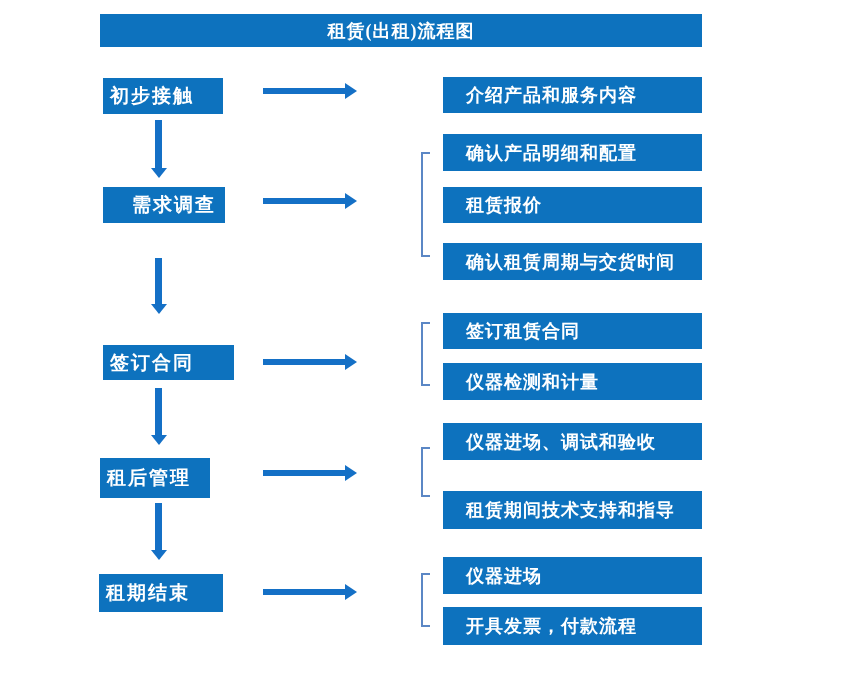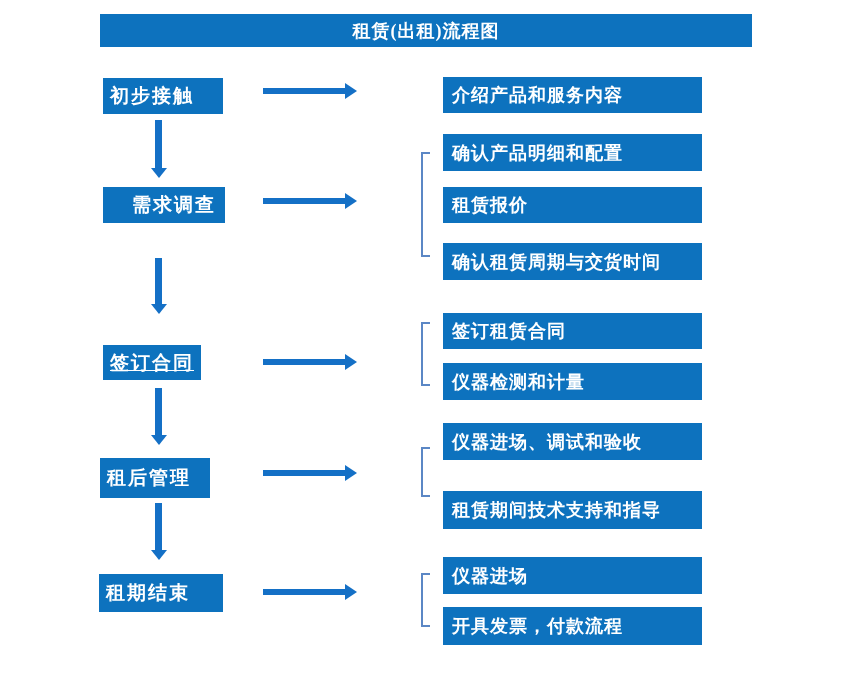--- a/index.html
+++ b/index.html
@@ -20,36 +20,36 @@
   }
   .box {
     position: absolute;
     background: var(--box-blue);
     color: var(--text-white);
     font-weight: bold;
     display: flex;
     align-items: center;
   }
   .title-bar {
-    left: 100px; top: 14px; width: 652px; height: 33px;
+    left: 100px; top: 14px; width: 602px; height: 33px;
     justify-content: center;
     font-size: 18px;
     letter-spacing: 1px;
     text-align: center;
   }
   .step-box {
     font-size: 19px;
     letter-spacing: 2px;
     padding-left: 7px;
   }
   .detail-box {
     left: 443px; width: 259px;
     font-size: 18px;
     letter-spacing: 1px;
-    padding-left: 9px;
+    padding-left: 23px;
   }
   
   .h-arrow {
     position: absolute;
     left: 263px; width: 94px; height: 16px;
   }
   .h-arrow .shaft {
     position: absolute;
     left: 0; right: 11px; top: 5px; height: 6px;
     background: var(--arrow-blue);
@@ -91,21 +91,21 @@
 </style>
 </head>
 <body>
 
 <div class="canvas">
 
   <div class="box title-bar">租赁(出租)流程图</div>
 
   <div class="box step-box" style="left:103px; top:78px; width:120px; height:36px;">初步接触</div>
   <div class="box step-box" style="left:103px; top:187px; width:122px; height:36px;padding-left:29px;">需求调查</div>
-  <div class="box step-box" style="left:103px; top:345px; width:98px; height:35px;text-decoration:underline;">签订合同</div>
+  <div class="box step-box" style="left:103px; top:345px; width:131px; height:35px;">签订合同</div>
   <div class="box step-box" style="left:100px; top:458px; width:110px; height:40px;">租后管理</div>
   <div class="box step-box" style="left:99px; top:574px; width:124px; height:38px;">租期结束</div>
 
   <div class="box detail-box" style="top:77px; height:36px;">介绍产品和服务内容</div>
 
   <div class="box detail-box" style="top:134px; height:37px;">确认产品明细和配置</div>
   <div class="box detail-box" style="top:187px; height:36px;">租赁报价</div>
   <div class="box detail-box" style="top:243px; height:37px;">确认租赁周期与交货时间</div>
 
   <div class="box detail-box" style="top:313px; height:36px;">签订租赁合同</div>

